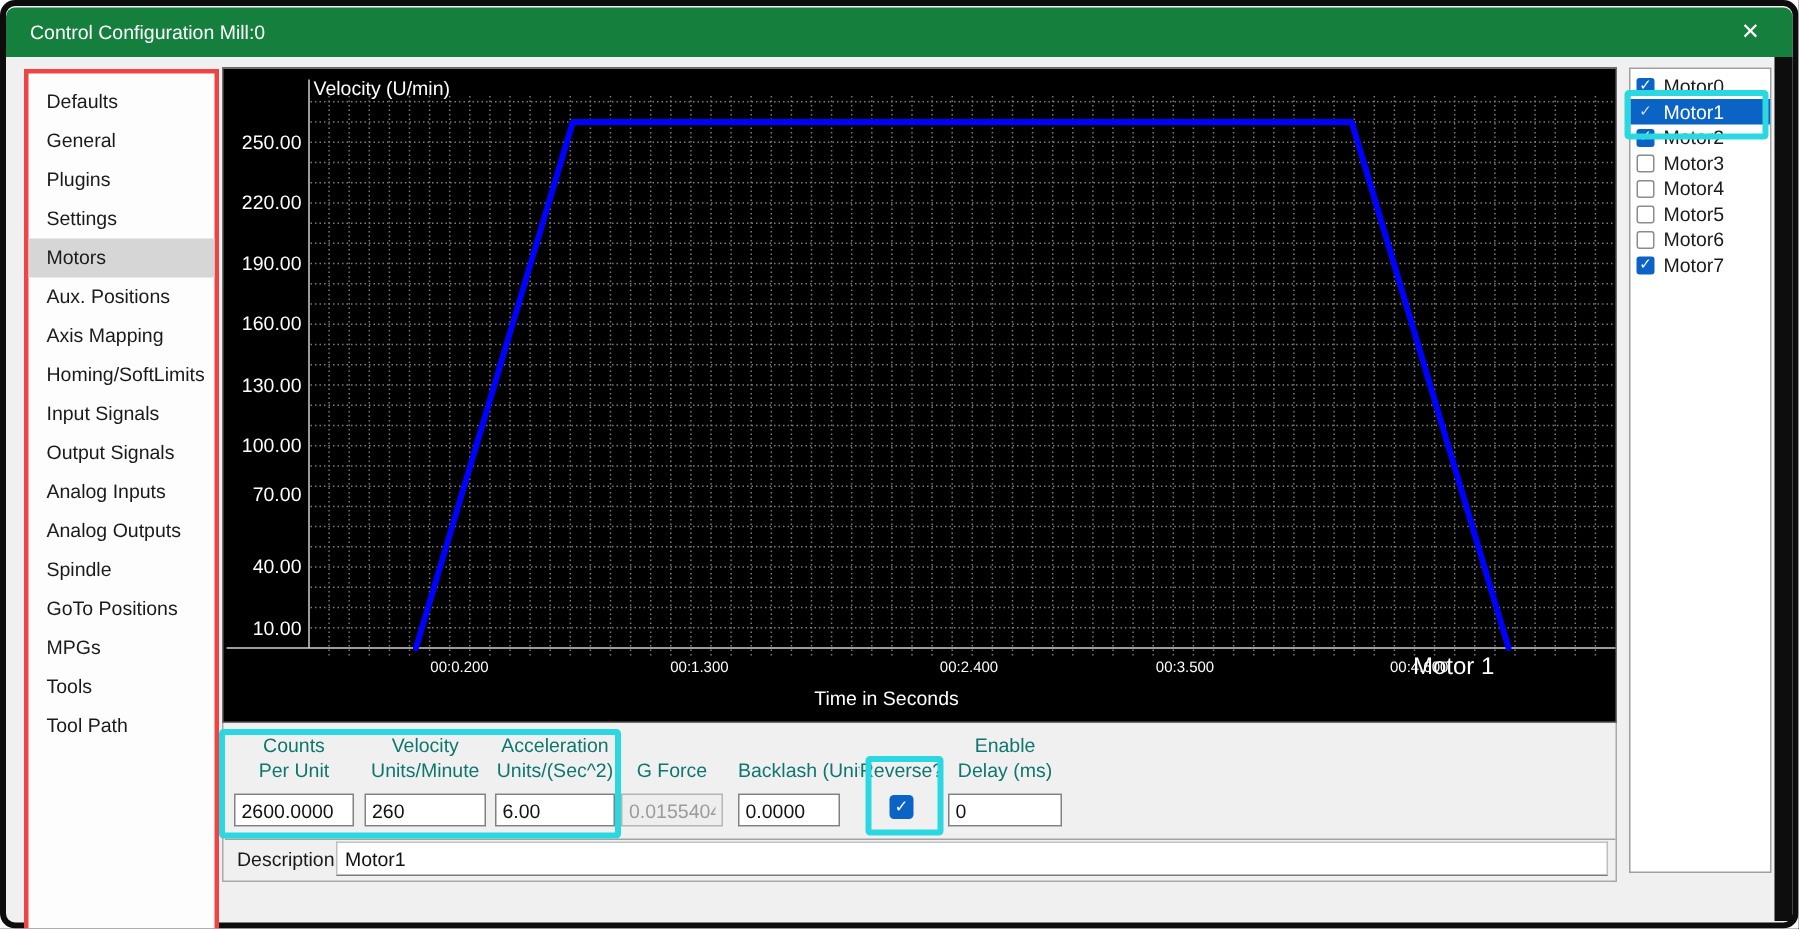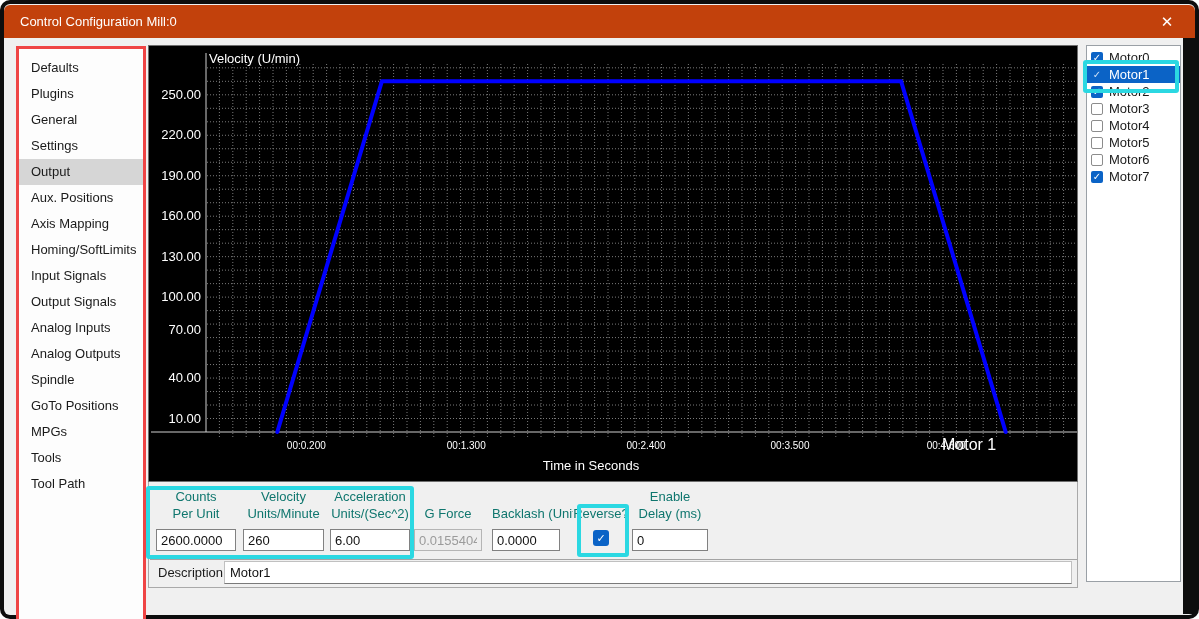--- a/index.html
+++ b/index.html
@@ -1,19 +1,19 @@
 <!DOCTYPE html>
 <html><head>
 <meta charset="utf-8">
 <style>
   html,body{margin:0;padding:0;background:#ffffff;}
   *{box-sizing:border-box;font-family:"Liberation Sans",sans-serif;}
   .window{position:relative;width:1199px;height:619px;background:#0d0d0d;border-radius:10px;overflow:hidden;}
   .client{position:absolute;inset:4px;background:#f0f0f0;border-radius:6px;}
-  .titlebar{position:absolute;left:4px;top:5px;width:1191px;height:33px;background:#c2410c;border-radius:6px 6px 0 0;}
+  .titlebar{position:absolute;left:4px;top:5px;width:1191px;height:33px;background:#15803d;border-radius:6px 6px 0 0;}
   .title-text{position:absolute;left:16px;top:0;height:33px;line-height:33px;color:#ffffff;font-size:13px;}
   .close-btn{position:absolute;right:12px;top:4px;width:32px;height:26px;color:#ffffff;font-size:15px;text-align:center;line-height:26px;cursor:default;}
   .right-edge{position:absolute;top:38px;right:4px;width:12px;height:576px;background:#0d0d0d;}
 
   
   .sidebar{position:absolute;left:16px;top:46px;width:130px;height:594px;background:#fdfdfd;border:3px solid #ef4444;padding-top:6px;}
   .side-item{height:26px;line-height:26px;padding-left:12px;font-size:13px;color:#1a1a1a;white-space:nowrap;}
   .side-item.selected{background:#d6d6d6;}
 
   
@@ -66,24 +66,24 @@
 <div class="window">
   <div class="client"></div>
 
   <div class="titlebar">
     <div class="title-text">Control Configuration Mill:0</div>
     <div class="close-btn">✕</div>
   </div>
 
   <div class="sidebar" id="sidebar-list">
       <div class="side-item">Defaults</div>
+      <div class="side-item">General</div>
       <div class="side-item">Plugins</div>
-      <div class="side-item">General</div>
       <div class="side-item">Settings</div>
-      <div class="side-item selected">Output</div>
+      <div class="side-item selected">Motors</div>
       <div class="side-item">Aux. Positions</div>
       <div class="side-item">Axis Mapping</div>
       <div class="side-item">Homing/SoftLimits</div>
       <div class="side-item">Input Signals</div>
       <div class="side-item">Output Signals</div>
       <div class="side-item">Analog Inputs</div>
       <div class="side-item">Analog Outputs</div>
       <div class="side-item">Spindle</div>
       <div class="side-item">GoTo Positions</div>
       <div class="side-item">MPGs</div>

